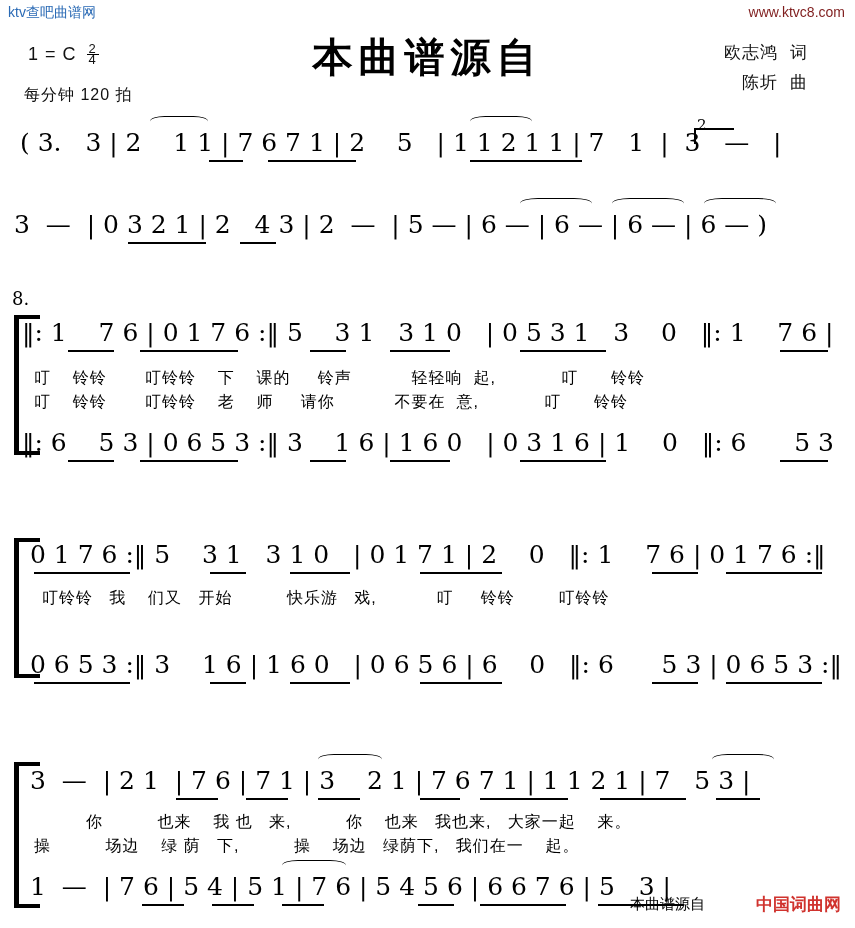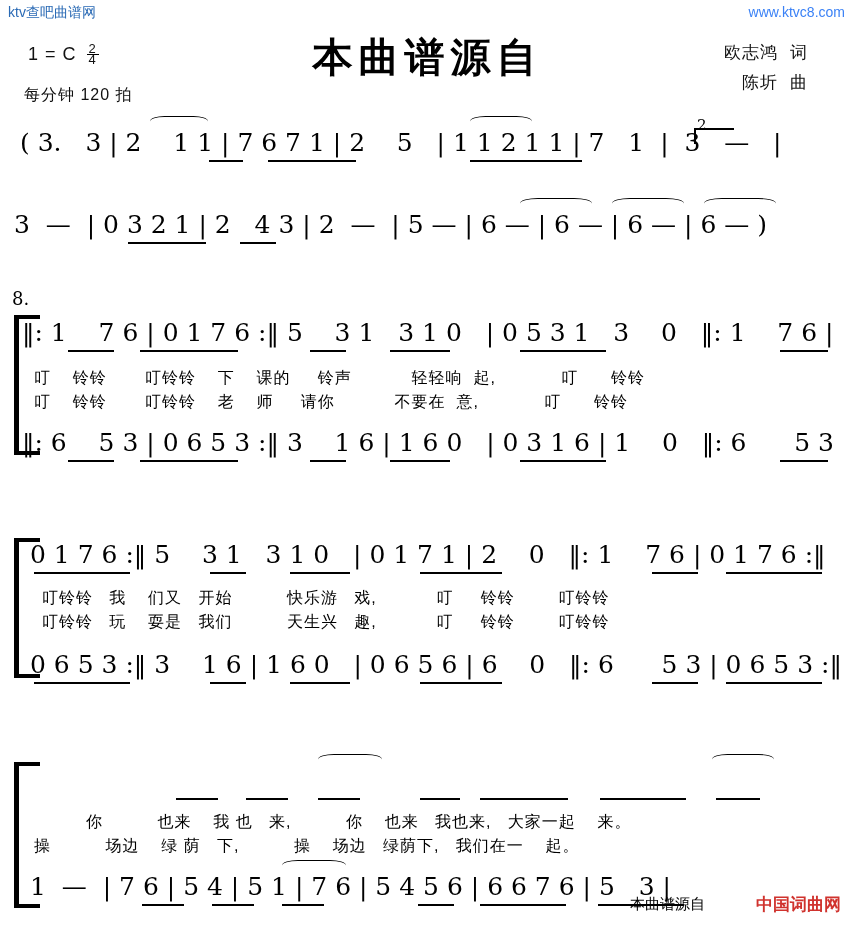--- a/index.html
+++ b/index.html
@@ -13,21 +13,21 @@
   }
   .sheet{position:relative;width:855px;height:928px;}
 
   
   .wm-left{
     position:absolute;left:8px;top:4px;
     font-size:14px;color:#2a6ab5;letter-spacing:0px;
   }
   .wm-right{
     position:absolute;right:10px;top:4px;
-    font-size:14px;color:#3b82f6;
+    font-size:14px;color:#7f1d1d;
   }
   .title{
     position:absolute;left:0;top:30px;width:855px;
     text-align:center;
     font-family:"DejaVu Serif", serif;
     font-weight:bold;
     font-size:40px;
     letter-spacing:6px;
     color:#000;
   }
@@ -165,34 +165,34 @@
 
   <div class="row" style="left:30px;top:540px;">0 1 7 6 :‖ 5    3 1   3 1 0   | 0 1 7 1 | 2    0   ‖: 1    7 6 | 0 1 7 6 :‖</div>
   <div class="beam" style="left:34px;top:572px;width:96px;"></div>
   <div class="beam" style="left:210px;top:572px;width:36px;"></div>
   <div class="beam" style="left:290px;top:572px;width:60px;"></div>
   <div class="beam" style="left:420px;top:572px;width:82px;"></div>
   <div class="beam" style="left:652px;top:572px;width:46px;"></div>
   <div class="beam" style="left:726px;top:572px;width:96px;"></div>
 
   <div class="lyr" style="left:42px;top:588px;letter-spacing:1px;">叮铃铃   我    们又   开始          快乐游   戏,           叮     铃铃        叮铃铃</div>
-  <div class="lyr" style="left:42px;top:612px;letter-spacing:1px;">叮铃铃   玩    耍是   我们          天生兴   趣,           叮     铃铃        叮铃铃</div>
 
   <div class="row" style="left:30px;top:650px;">0 6 5 3 :‖ 3    1 6 | 1 6 0   | 0 6 5 6 | 6    0   ‖: 6      5 3 | 0 6 5 3 :‖</div>
   <div class="beam" style="left:34px;top:682px;width:96px;"></div>
   <div class="beam" style="left:210px;top:682px;width:36px;"></div>
   <div class="beam" style="left:290px;top:682px;width:60px;"></div>
   <div class="beam" style="left:420px;top:682px;width:82px;"></div>
   <div class="beam" style="left:652px;top:682px;width:46px;"></div>
   <div class="beam" style="left:726px;top:682px;width:96px;"></div>
 
   <div class="brk" style="left:14px;top:762px;height:146px;"></div>
   <div class="brk-top" style="left:14px;top:762px;width:26px;"></div>
   <div class="brk-bot" style="left:14px;top:904px;width:26px;"></div>
 
+  <div class="row" style="left:30px;top:766px;">3  —  | 2 1  | 7 6 | 7 1 | 3    2 1 | 7 6 7 1 | 1 1 2 1 | 7   5 3 |</div>
   <div class="beam" style="left:176px;top:798px;width:42px;"></div>
   <div class="beam" style="left:246px;top:798px;width:42px;"></div>
   <div class="beam" style="left:318px;top:798px;width:42px;"></div>
   <div class="beam" style="left:420px;top:798px;width:40px;"></div>
   <div class="beam" style="left:480px;top:798px;width:88px;"></div>
   <div class="beam" style="left:600px;top:798px;width:86px;"></div>
   <div class="beam" style="left:716px;top:798px;width:44px;"></div>
   <div class="slur" style="left:318px;top:754px;width:64px;"></div>
   <div class="slur" style="left:712px;top:754px;width:62px;"></div>
 

